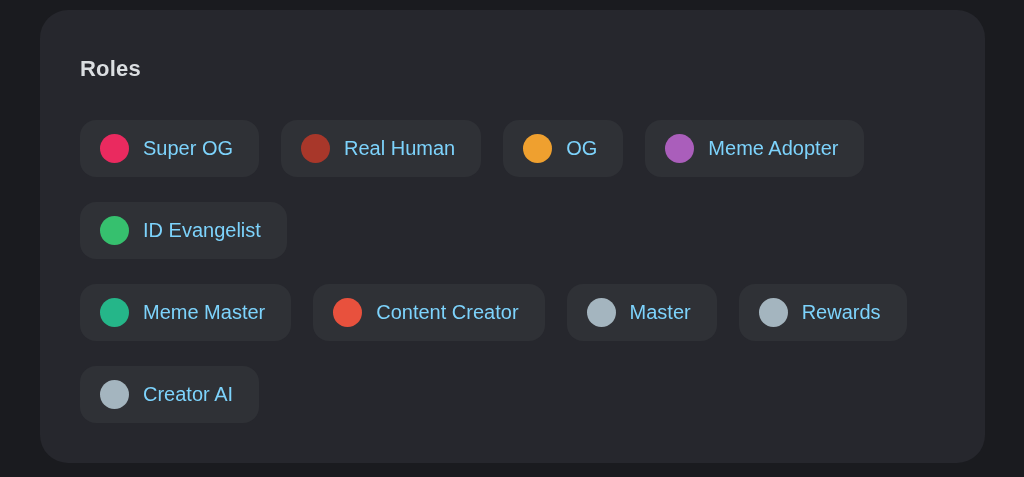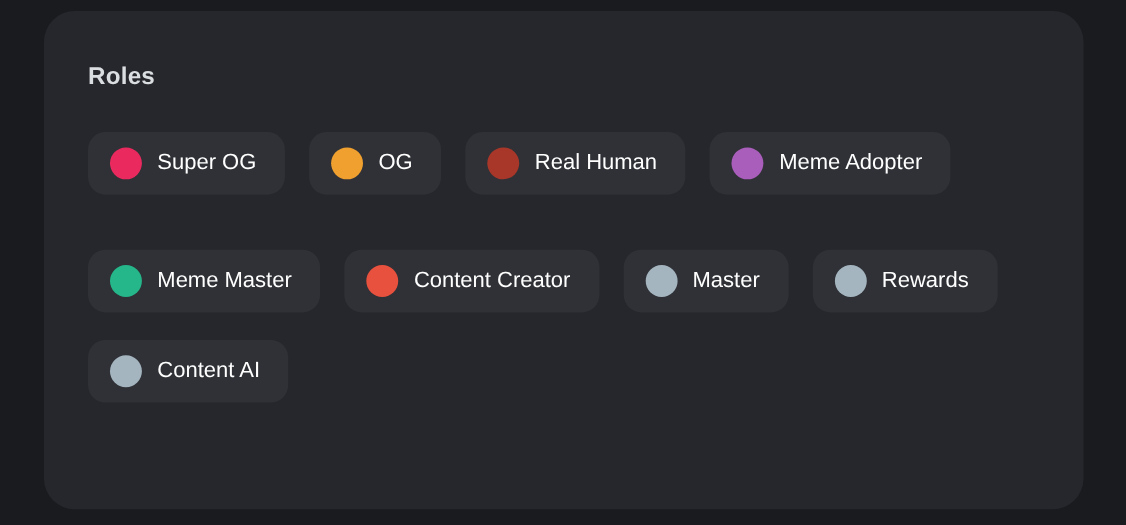--- a/index.html
+++ b/index.html
@@ -51,49 +51,53 @@
   }
   .role-dot {
     width: 29px;
     height: 29px;
     border-radius: 50%;
     flex: 0 0 auto;
   }
   .role-label {
     font-size: 20px;
     line-height: 29px;
-    color: #ffffff;
+    color: #7dd3fc;
     white-space: nowrap;
   }
 </style>
 </head>
 <body>
 
 <div class="card">
   <h2 class="card-title">Roles</h2>
   <div class="roles-rows">
       <div class="roles-row">
         <div class="role-pill">
           <span class="role-dot" style="background: rgb(234, 42, 95);"></span>
           <span class="role-label">Super OG</span>
         </div>
         <div class="role-pill">
+          <span class="role-dot" style="background: rgb(168, 55, 42);"></span>
+          <span class="role-label">Real Human</span>
+        </div>
+        <div class="role-pill">
           <span class="role-dot" style="background: rgb(239, 160, 47);"></span>
           <span class="role-label">OG</span>
-        </div>
-        <div class="role-pill">
-          <span class="role-dot" style="background: rgb(168, 55, 42);"></span>
-          <span class="role-label">Real Human</span>
         </div>
         <div class="role-pill">
           <span class="role-dot" style="background: rgb(170, 94, 187);"></span>
           <span class="role-label">Meme Adopter</span>
         </div>
       </div>
       <div class="roles-row">
+        <div class="role-pill">
+          <span class="role-dot" style="background: rgb(54, 192, 110);"></span>
+          <span class="role-label">ID Evangelist</span>
+        </div>
       </div>
       <div class="roles-row">
         <div class="role-pill">
           <span class="role-dot" style="background: rgb(37, 182, 137);"></span>
           <span class="role-label">Meme Master</span>
         </div>
         <div class="role-pill">
           <span class="role-dot" style="background: rgb(232, 81, 61);"></span>
           <span class="role-label">Content Creator</span>
         </div>
@@ -102,17 +106,17 @@
           <span class="role-label">Master</span>
         </div>
         <div class="role-pill">
           <span class="role-dot" style="background: rgb(164, 181, 191);"></span>
           <span class="role-label">Rewards</span>
         </div>
       </div>
       <div class="roles-row">
         <div class="role-pill">
           <span class="role-dot" style="background: rgb(164, 181, 191);"></span>
-          <span class="role-label">Content AI</span>
+          <span class="role-label">Creator AI</span>
         </div>
       </div>
     </div>
 </div>
 
 </body></html>

